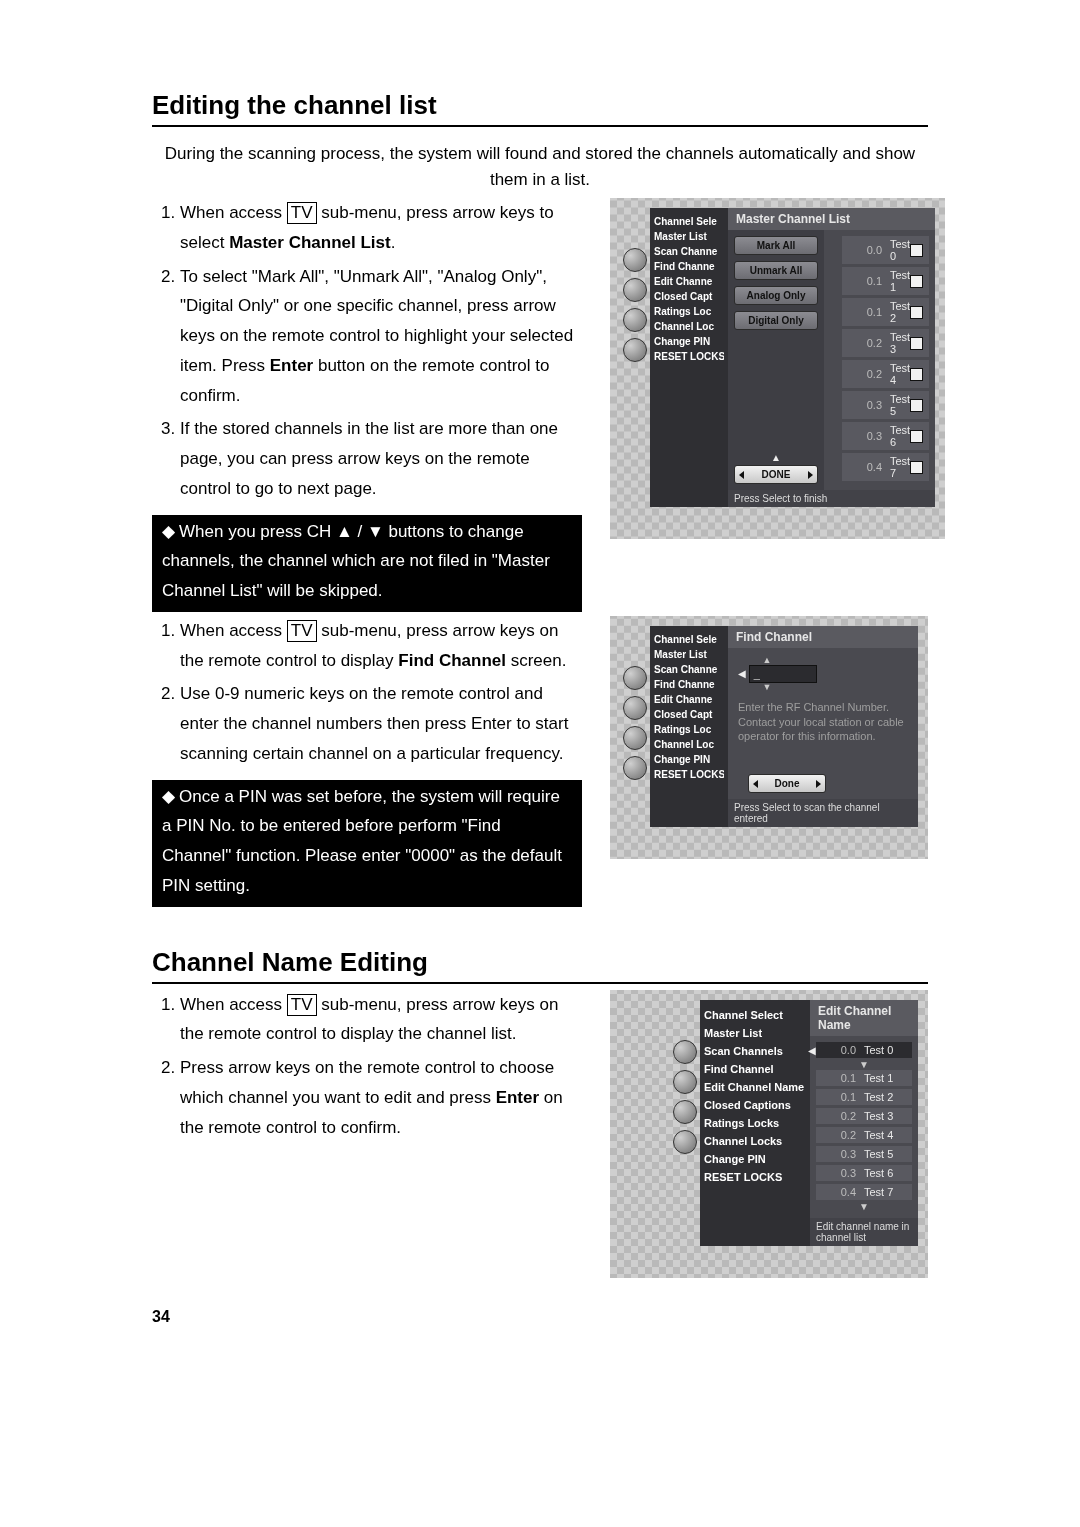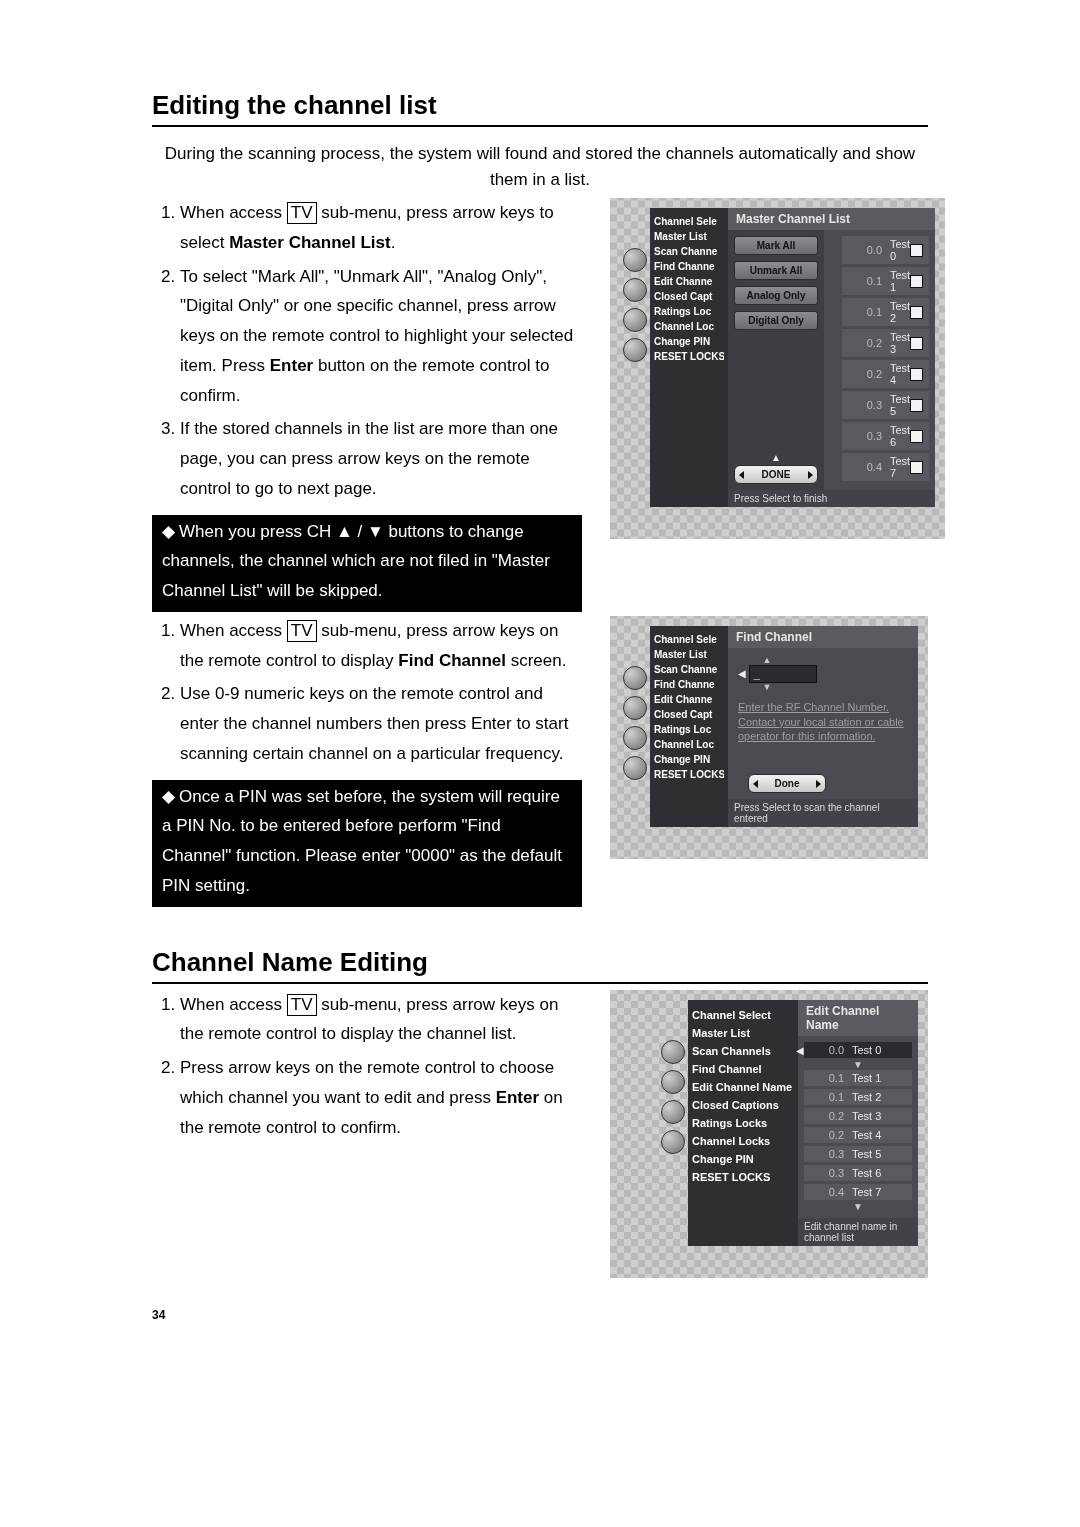--- a/index.html
+++ b/index.html
@@ -140,21 +140,20 @@
     color: #111;
     font-size: 10px;
     font-weight: bold;
     text-align: center;
     padding: 3px 0;
   }
   .osd-btn.done {
     background: linear-gradient(#f2f2f2, #c8c8c8);
     color: #111;
     position: relative;
-    border-radius: 6px;
   }
   .osd-btn.done::before,
   .osd-btn.done::after {
     content: "";
     position: absolute;
     top: 50%; width: 0; height: 0;
     border-top: 4px solid transparent;
     border-bottom: 4px solid transparent;
     transform: translateY(-50%);
   }
@@ -211,21 +210,20 @@
     font-size: 11px;
     padding: 2px 4px;
     position: relative;
   }
   .find-arrows { text-align:center; color:#ccc; font-size:9px; line-height:1; }
   .find-desc {
     font-size: 11px;
     color: #9e9e9e;
     padding: 4px 10px 30px 10px;
     line-height: 1.35;
-    text-decoration: underline;
   }
   .find-done-wrap { padding: 0 0 6px 20px; }
 
   .edit-row {
     display: flex;
     align-items: center;
     background: #595960;
     margin-bottom: 3px;
     font-size: 11px;
     color: #e8e8e8;
@@ -236,21 +234,21 @@
   .edit-row .nm { flex: 1; }
   .edit-arrows {
     position: absolute; left: -8px; top: 50%;
     transform: translateY(-50%);
     color: #eee; font-size: 10px;
   }
   .edit-arrow-dn { text-align:center; color:#ccc; font-size:10px; margin-top:-2px; }
 
   .page-num {
     font-weight: bold;
-    font-size: 12px;
+    font-size: 16px;
     margin-top: 30px;
   }
 </style>
 </head>
 <body>
 
 <div class="page">
 
   <h2 class="section-title">Editing the channel list</h2>
   <p class="intro">During the scanning process, the system will found and stored the channels automatically and show them in a list.</p>
@@ -412,21 +410,21 @@
       <ol class="steps">
         <li>
           <span>When access </span><span class="tv-box">TV</span><span> sub-menu, press arrow keys on the remote control to display the channel list.</span>
         </li>
         <li>
           <span>Press arrow keys on the remote control to choose which channel you want to edit and press </span><b>Enter</b><span> on the remote control to confirm.</span>
         </li>
       </ol>
     </div>
 
-    <div class="osd" style="padding-left:48px;">
+    <div class="osd" style="padding-left:60px;">
       <div class="osd-inner">
         <div class="osd-icons">
           <div class="osd-icon"></div>
           <div class="osd-icon"></div>
           <div class="osd-icon"></div>
           <div class="osd-icon"></div>
         </div>
         <div class="osd-sidemenu wide">
           <div class="sm-item">Channel Select</div>
           <div class="sm-item">Master List</div>

